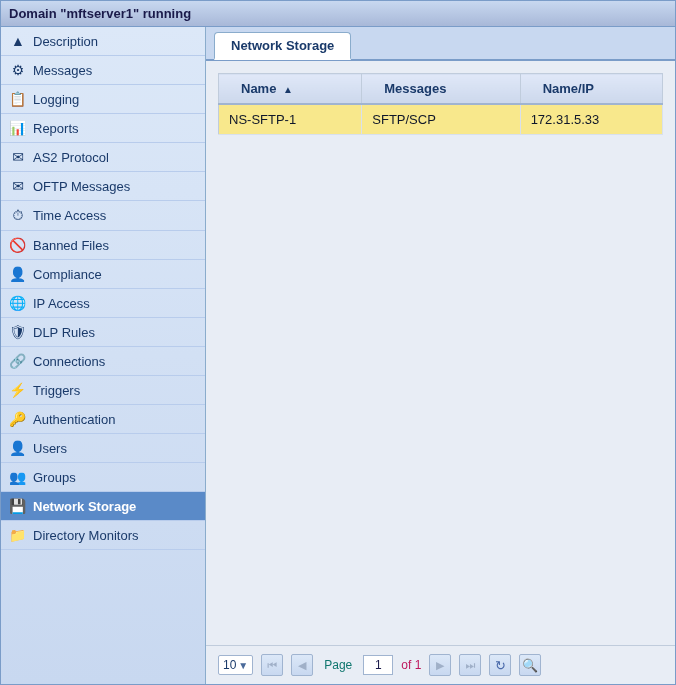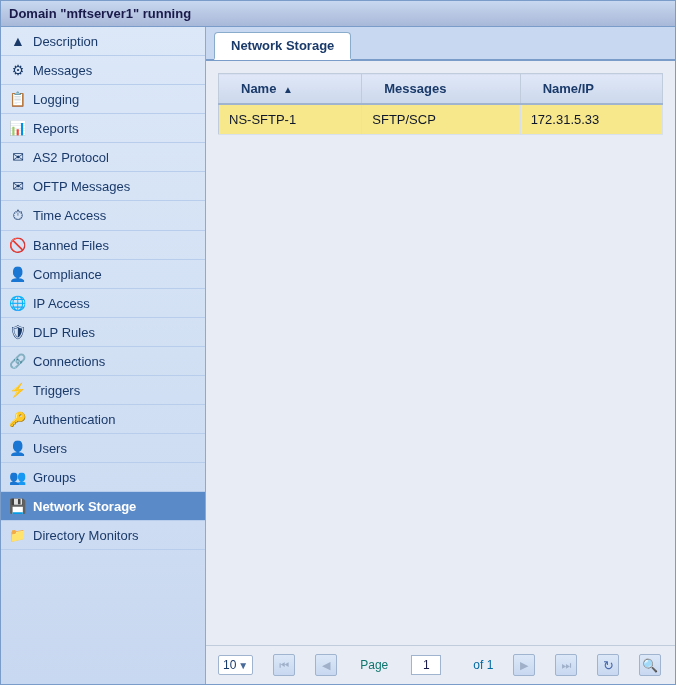--- a/index.html
+++ b/index.html
@@ -154,21 +154,21 @@
       background: #f8e88c;
     }
 
     
     .pagination-bar {
       display: flex;
       align-items: center;
       padding: 8px 12px;
       background: #e8edf5;
       border-top: 1px solid #c0ccdc;
-      gap: 20px;
+      gap: 8px;
       flex-shrink: 0;
     }
 
     .page-size-select {
       display: flex;
       align-items: center;
       gap: 2px;
       border: 1px solid #a0b4d0;
       background: white;
       padding: 2px 4px;
@@ -213,22 +213,21 @@
       height: 20px;
       border: 1px solid #a0b4d0;
       text-align: center;
       font-size: 12px;
       background: white;
       color: #1a1a4a;
     }
 
     .page-of {
       font-size: 12px;
-      color: #0369a1;
-      margin-left: 12px;
+      color: #be185d;
     }
 
     .refresh-btn, .search-btn {
       width: 22px;
       height: 22px;
       border: 1px solid #a0b4d0;
       background: linear-gradient(to bottom, #dce8f8, #c8d8f0);
       cursor: pointer;
       display: flex;
       align-items: center;

